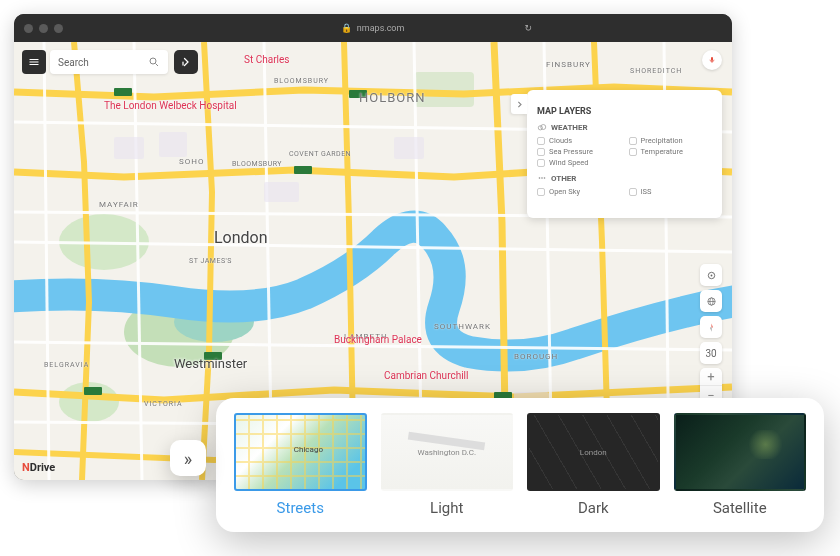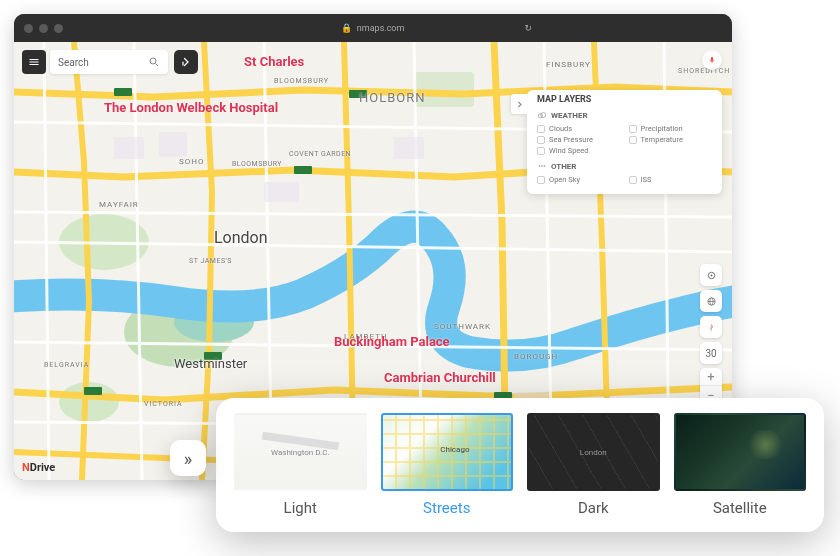--- a/index.html
+++ b/index.html
@@ -158,21 +158,21 @@
       height: 8px;
       fill: #e74c3c;
     }
     .layers-panel {
       position: absolute;
       top: 48px;
       right: 10px;
       width: 195px;
       background: #fff;
       border-radius: 6px;
-      padding: 4px 10px;
+      padding: 16px 10px;
       z-index: 10;
       box-shadow: 0 2px 8px rgba(0,0,0,0.15);
       font-size: 8px;
     }
     .layers-panel-toggle {
       position: absolute;
       left: -16px;
       top: 4px;
       width: 16px;
       height: 20px;
@@ -231,26 +231,25 @@
     .map-label-small {
       position: absolute;
       font-size: 9px;
       color: #777;
       text-shadow: 0 0 2px #fff;
       pointer-events: none;
       z-index: 4;
     }
     .map-label-poi {
       position: absolute;
-      font-size: 13px;
+      font-size: 10px;
       color: #d35;
       text-shadow: 0 0 2px #fff;
       pointer-events: none;
       z-index: 4;
-      font-weight: bold;
     }
     .logo {
       position: absolute;
       bottom: 6px;
       left: 8px;
       font-size: 11px;
       font-weight: 700;
       z-index: 10;
     }
     .logo .n {
@@ -518,21 +517,21 @@
     <div class="map-label-small" style="top:118px; left:218px; font-size:7px; letter-spacing:0.5px;">BLOOMSBURY</div>
     <div class="map-label-small" style="top:108px; left:275px; font-size:7px; letter-spacing:0.5px;">COVENT GARDEN</div>
     <div class="map-label-small" style="top:48px; left:345px; font-size:13px; letter-spacing:1px;">HOLBORN</div>
     <div class="map-label-small" style="top:18px; left:500px; font-size:8px; letter-spacing:1px;margin-left:32px;">FINSBURY</div>
     <div class="map-label-small" style="top:280px; left:420px; font-size:8px; letter-spacing:1px;">SOUTHWARK</div>
     <div class="map-label-small" style="top:290px; left:330px; font-size:8px; letter-spacing:1px;">LAMBETH</div>
     <div class="map-label-small" style="top:310px; left:500px; font-size:8px; letter-spacing:1px;">BOROUGH</div>
     <div class="map-label-small" style="top:319px; left:30px; font-size:7px; letter-spacing:1px;">BELGRAVIA</div>
     <div class="map-label-small" style="top:358px; left:130px; font-size:7px; letter-spacing:1px;">VICTORIA</div>
     <div class="map-label-small" style="top:390px; left:415px; font-size:7px; letter-spacing:0.5px;">ELEPHANT AND CASTLE</div>
-    <div class="map-label-small" style="top:25px; left:664px; font-size:7px; letter-spacing:1px;">SHOREDITCH</div>
+    <div class="map-label-small" style="top:25px; left:616px; font-size:7px; letter-spacing:1px;">SHOREDITCH</div>
     <div class="map-label-small" style="top:35px; left:260px; font-size:7px; letter-spacing:1px;">BLOOMSBURY</div>
     <div class="map-label-small" style="top:215px; left:175px; font-size:7px; letter-spacing:0.5px;">ST JAMES'S</div>
 
     <div class="map-label-poi" style="top:58px; left:90px;">The London Welbeck Hospital</div>
     <div class="map-label-poi" style="top:12px; left:230px;">St Charles</div>
     <div class="map-label-poi" style="top:292px; left:320px;">Buckingham Palace</div>
     <div class="map-label-poi" style="top:328px; left:370px;">Cambrian Churchill</div>
 
     <div class="hamburger-btn">
       <svg viewBox="0 0 24 24">
@@ -648,31 +647,31 @@
       <span class="n">N</span><span class="drive">Drive</span>
     </div>
   </div>
 </div>
 
 <div class="style-chevron">
   <span>»</span>
 </div>
 
 <div class="style-selector">
+  <div class="style-option active">
+    <div class="style-preview preview-streets">
+      <span class="preview-streets-label">Chicago</span>
+    </div>
+    <span class="style-label">Streets</span>
+  </div>
   <div class="style-option">
     <div class="style-preview preview-light">
       <span class="preview-light-label">Washington D.C.</span>
     </div>
     <span class="style-label">Light</span>
-  </div>
-  <div class="style-option active">
-    <div class="style-preview preview-streets">
-      <span class="preview-streets-label">Chicago</span>
-    </div>
-    <span class="style-label">Streets</span>
   </div>
   <div class="style-option">
     <div class="style-preview preview-dark">
       <span class="preview-dark-label">London</span>
     </div>
     <span class="style-label">Dark</span>
   </div>
   <div class="style-option">
     <div class="style-preview preview-satellite"></div>
     <span class="style-label">Satellite</span>

